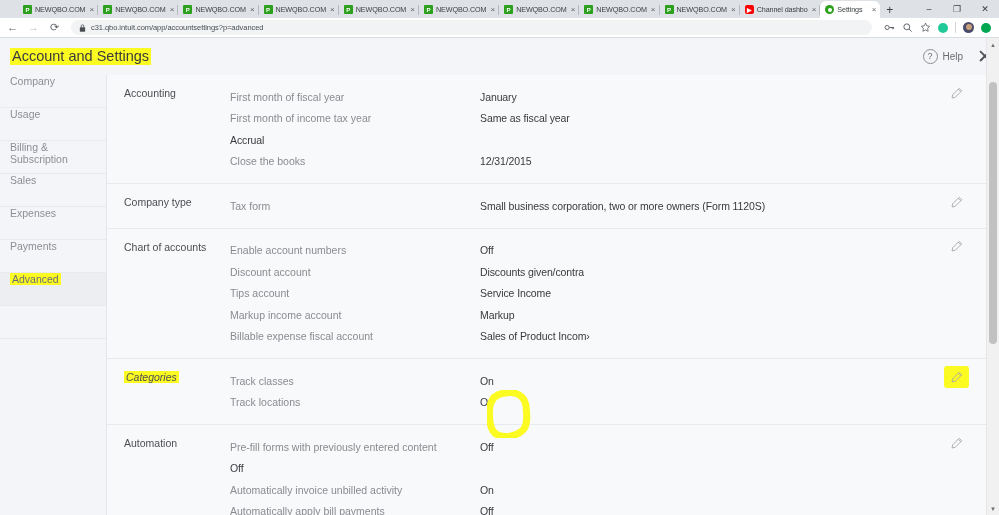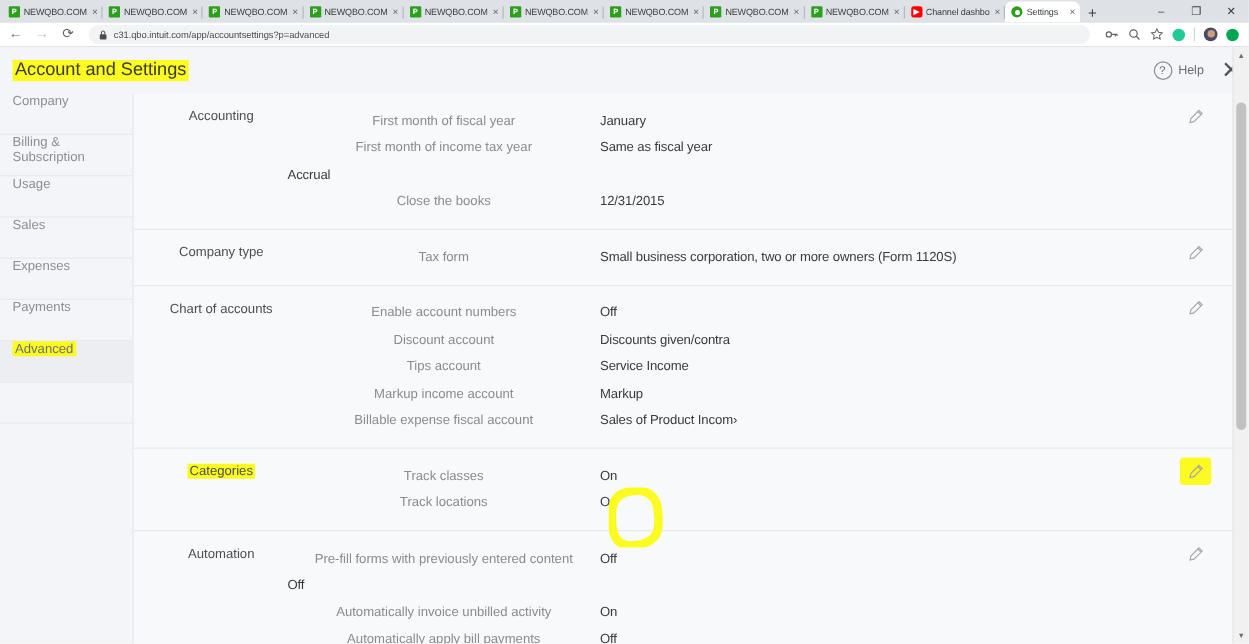--- a/index.html
+++ b/index.html
@@ -13,21 +13,21 @@
   }
 
   
   .browser-chrome { width: 999px; background: #dee1e6; }
 
   .tabstrip {
     height: 18px;
     display: flex;
     align-items: flex-end;
     background: #dee1e6;
-    padding-left: 2px;
+    padding-left: 18px;
     position: relative;
   }
   .tab {
     height: 17px;
     display: flex;
     align-items: center;
     gap: 3px;
     padding: 0 3px 0 5px;
     font-size: 7.5px;
     color: #3c4043;
@@ -225,32 +225,31 @@
     flex: 1 1 auto;
     background: #f8f9fb;
     position: relative;
     overflow: hidden;
   }
   .section {
     display: flex;
     padding: 11px 0 11px 0;
     border-bottom: 1px solid #e7e9ec;
     position: relative;
-    text-align: center;
   }
   .section:last-child { border-bottom: none; }
   .sec-label {
     width: 123px;
     flex: 0 0 123px;
     padding-left: 17px;
     font-size: 10.5px;
     color: #4d4e52;
     padding-top: 1px;
   }
-  .sec-label .hl { background: #fbfb22; padding: 0 2px; }
+  .sec-label .hl { background: #fbfb22; padding: 0 2px; font-style: italic; }
   .sec-rows { flex: 1 1 auto; }
   .row {
     display: flex;
     height: 21.5px;
     align-items: center;
   }
   .row-label {
     width: 250px;
     flex: 0 0 250px;
     font-size: 10.5px;
@@ -433,24 +432,24 @@
   </div>
 
   <div class="body-wrap">
 
     <div class="sidebar">
       <div id="sidebar-host">
           <div class="side-item">
             <span>Company</span>
           </div>
           <div class="side-item">
+            <span>Usage</span>
+          </div>
+          <div class="side-item">
             <span>Billing &amp; Subscription</span>
-          </div>
-          <div class="side-item">
-            <span>Usage</span>
           </div>
           <div class="side-item">
             <span>Sales</span>
           </div>
           <div class="side-item">
             <span>Expenses</span>
           </div>
           <div class="side-item">
             <span>Payments</span>
           </div>

